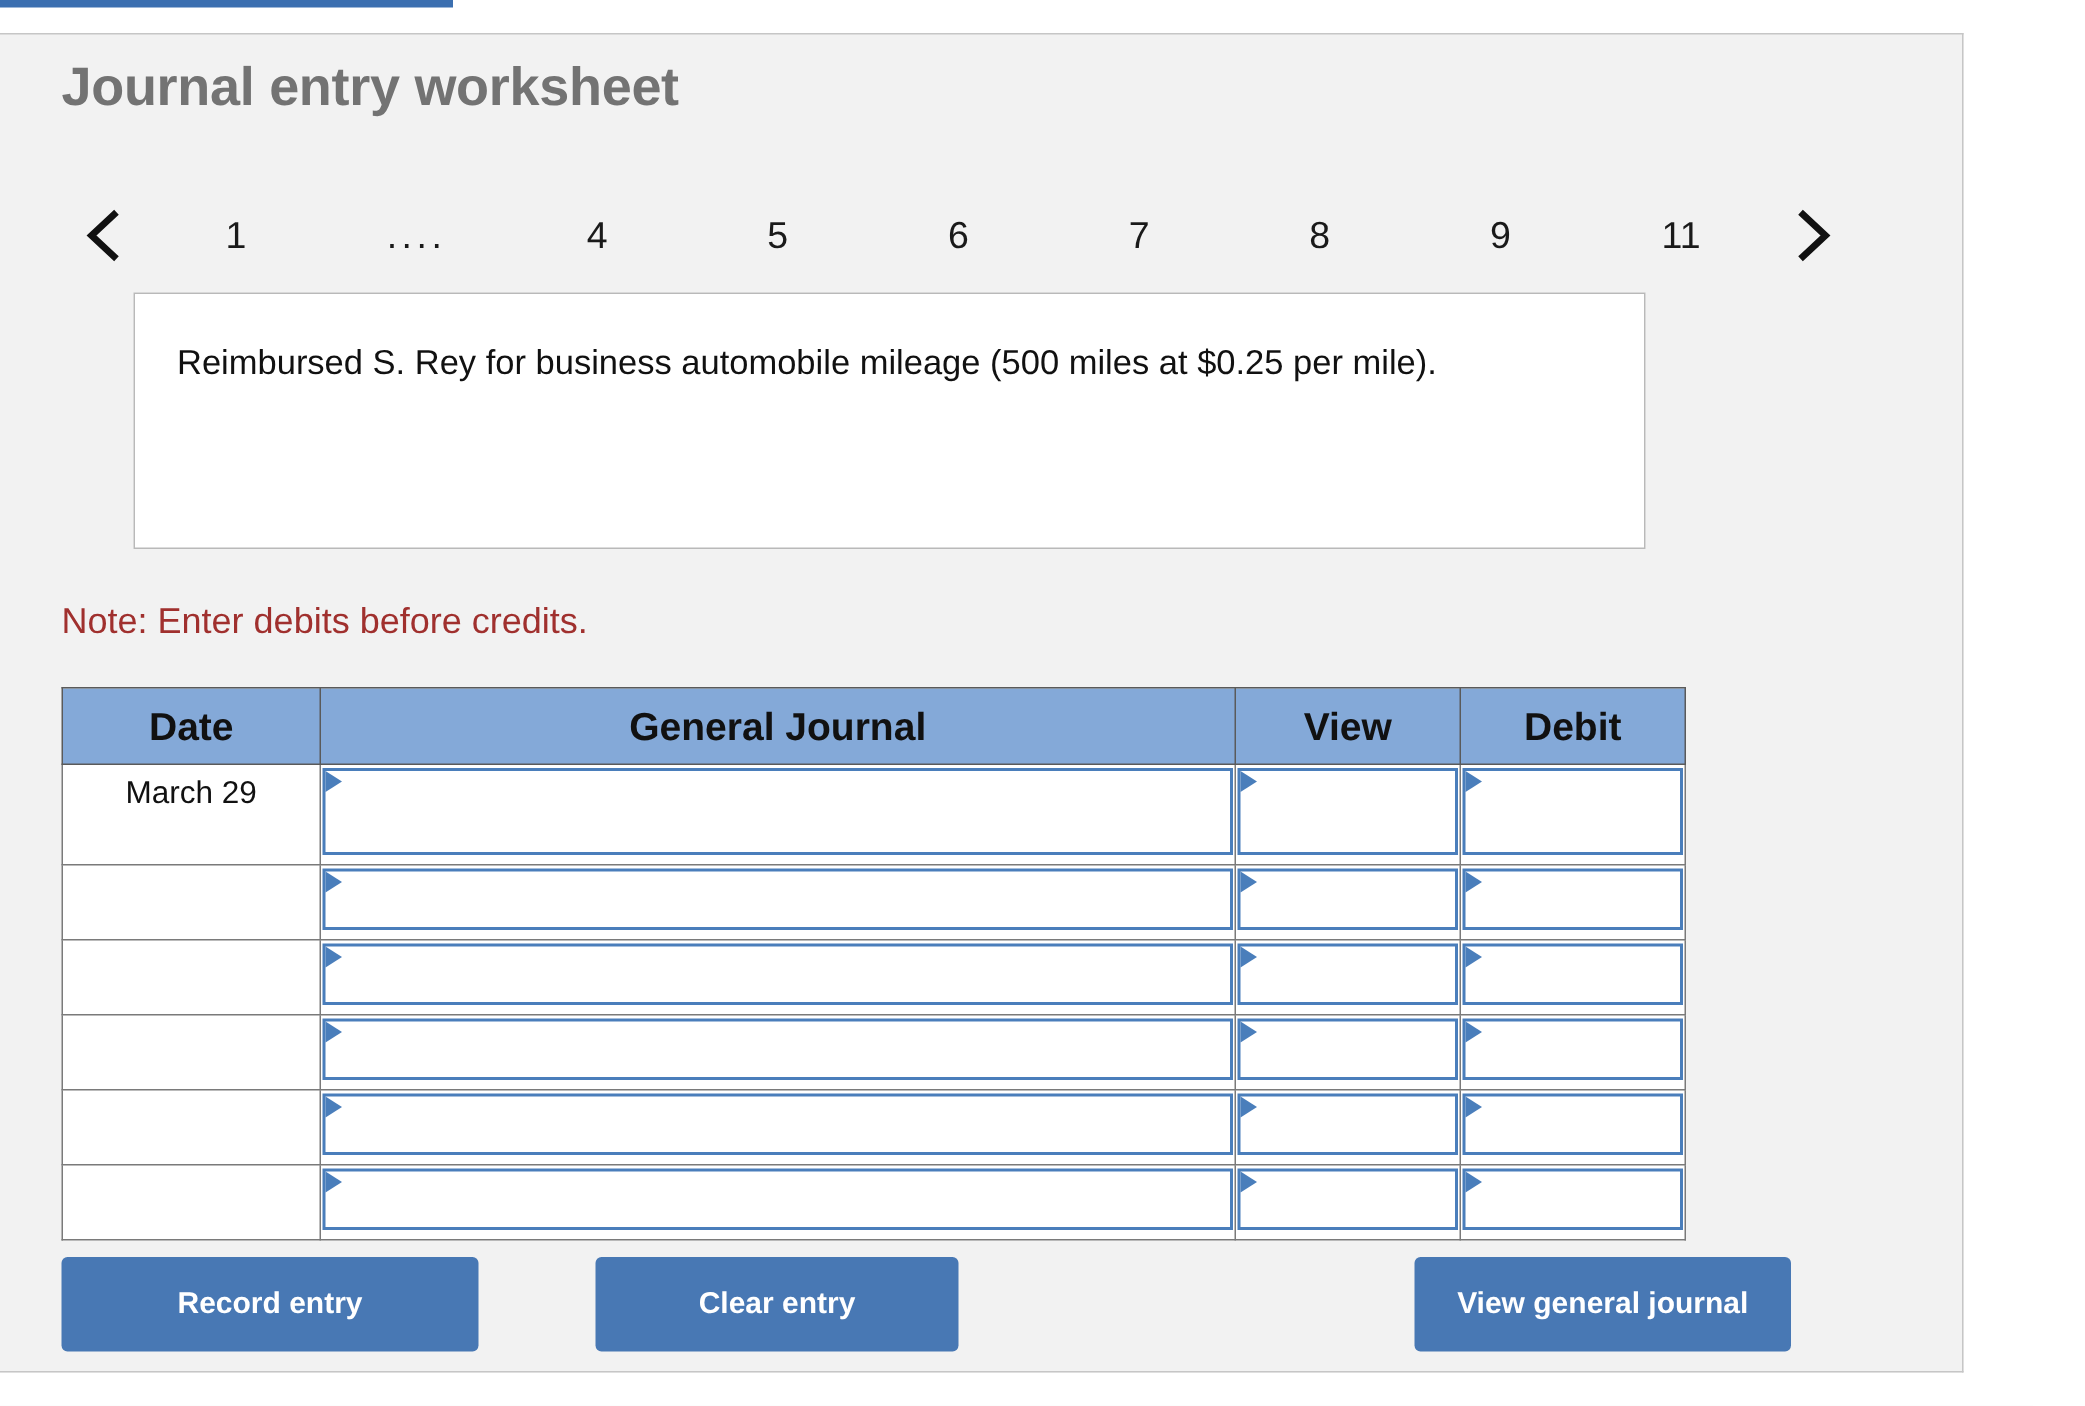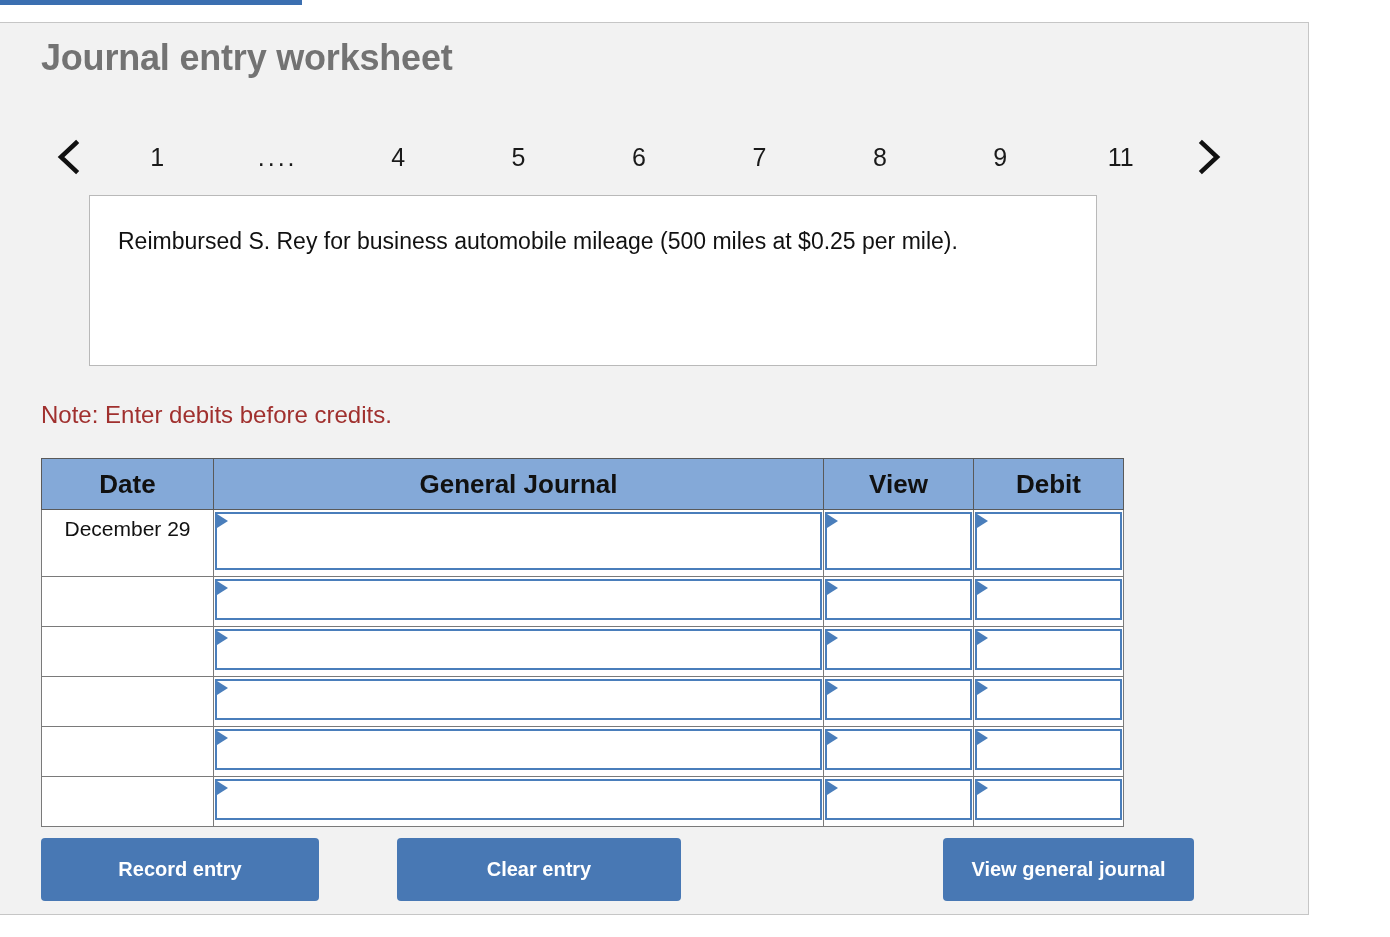--- a/index.html
+++ b/index.html
@@ -217,21 +217,21 @@
     border: none;
     border-radius: 4px;
     cursor: pointer;
     font-family: "Liberation Sans", sans-serif;
     display: flex;
     align-items: center;
     justify-content: center;
     padding: 0;
   }
   .btn-record { left: 41px;  top: 838px; width: 278px; height: 63px; text-align: right; }
-  .btn-clear  { left: 397px; top: 838px; width: 284px; height: 63px; }
+  .btn-clear  { left: 397px; top: 838px; width: 242px; height: 63px; }
   .btn-view   { left: 943px; top: 838px; width: 251px; height: 63px; }
 </style>
 </head>
 <body>
 
 <div id="root">
 
   <div class="top-blue-bar"></div>
 
   <div class="panel"></div>
@@ -297,21 +297,21 @@
     <thead>
       <tr>
         <th>Date</th>
         <th>General Journal</th>
         <th>View</th>
         <th>Debit</th>
       </tr>
     </thead>
     <tbody id="jbody">
         <tr class="row-tall">
-          <td class="datecell">December 29</td>
+          <td class="datecell">March 29</td>
           <td class="inputcell">
             <div class="cellbox"></div>
           </td>
           <td class="inputcell">
             <div class="cellbox"></div>
           </td>
           <td class="inputcell">
             <div class="cellbox"></div>
           </td>
         </tr>

